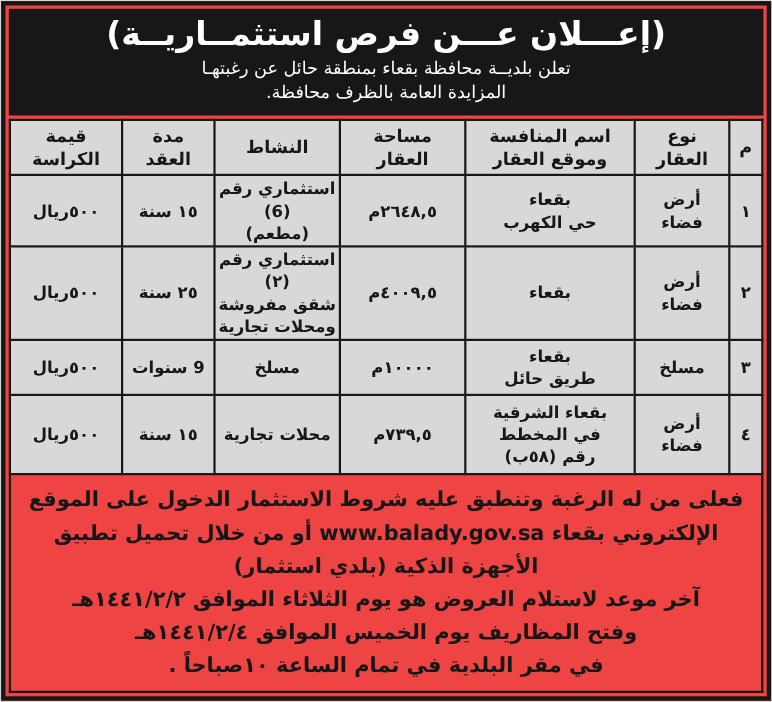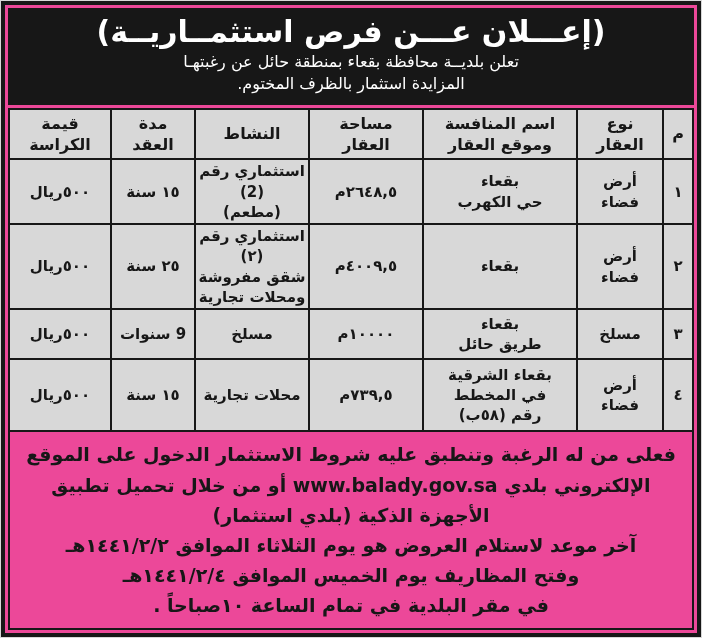--- a/index.html
+++ b/index.html
@@ -11,21 +11,21 @@
     background: #d8d8d8;
     font-family: "DejaVu Sans", sans-serif;
     color: #171717;
   }
   .ad-frame {
     position: relative;
     width: 700px;
     height: 636px;
     margin: 1px;
     border: 4px solid #171717;
-    background: #ec4899;
+    background: #ef4444;
     padding: 3px;
     display: flex;
     flex-direction: column;
     direction: rtl;
   }
   
   .banner {
     flex: 0 0 auto;
     background: #171717;
     color: #ffffff;
@@ -85,21 +85,21 @@
   .footer .note-line { width: 100%; }
 </style>
 </head>
 <body>
 
 <div class="ad-frame">
 
   <div class="banner">
     <div class="banner-title">(إعـــلان عـــن فرص استثمــاريــة)</div>
     <div class="banner-line">تعلن بلديــة محافظة بقعاء بمنطقة حائل عن رغبتهـا</div>
-    <div class="banner-line">المزايدة استثمار بالظرف المختوم.</div>
+    <div class="banner-line">المزايدة العامة بالظرف محافظة.</div>
   </div>
 
   <table class="props">
     <colgroup>
       <col style="width:30px">
       <col style="width:86px">
       <col style="width:154px">
       <col style="width:114px">
       <col style="width:114px">
       <col style="width:84px">
@@ -122,21 +122,21 @@
       </tr>
     </thead>
     <tbody>
       <tr class="r1">
         <td>١</td>
         <td>أرض
 فضاء</td>
         <td>بقعاء
 حي الكهرب</td>
         <td>٢٦٤٨,٥م</td>
-        <td>استثماري رقم (2)
+        <td>استثماري رقم (6)
 (مطعم)</td>
         <td>١٥ سنة</td>
         <td>٥٠٠ريال</td>
       </tr>
       <tr class="r2">
         <td>٢</td>
         <td>أرض
 فضاء</td>
         <td>بقعاء</td>
         <td>٤٠٠٩,٥م</td>
@@ -166,20 +166,20 @@
         <td>٧٣٩,٥م</td>
         <td>محلات تجارية</td>
         <td>١٥ سنة</td>
         <td>٥٠٠ريال</td>
       </tr>
     </tbody>
   </table>
 
   <div class="footer">
     <div class="note-line">فعلى من له الرغبة وتنطبق عليه شروط الاستثمار الدخول على الموقع</div>
-    <div class="note-line">الإلكتروني بلدي www.balady.gov.sa أو من خلال تحميل تطبيق</div>
+    <div class="note-line">الإلكتروني بقعاء www.balady.gov.sa أو من خلال تحميل تطبيق</div>
     <div class="note-line">الأجهزة الذكية (بلدي استثمار)</div>
     <div class="note-line">آخر موعد لاستلام العروض هو يوم الثلاثاء الموافق ١٤٤١/٢/٢هـ</div>
     <div class="note-line">وفتح المظاريف يوم الخميس الموافق ١٤٤١/٢/٤هـ</div>
     <div class="note-line">في مقر البلدية في تمام الساعة ١٠صباحاً .</div>
   </div>
 
 </div>
 
 </body></html>

